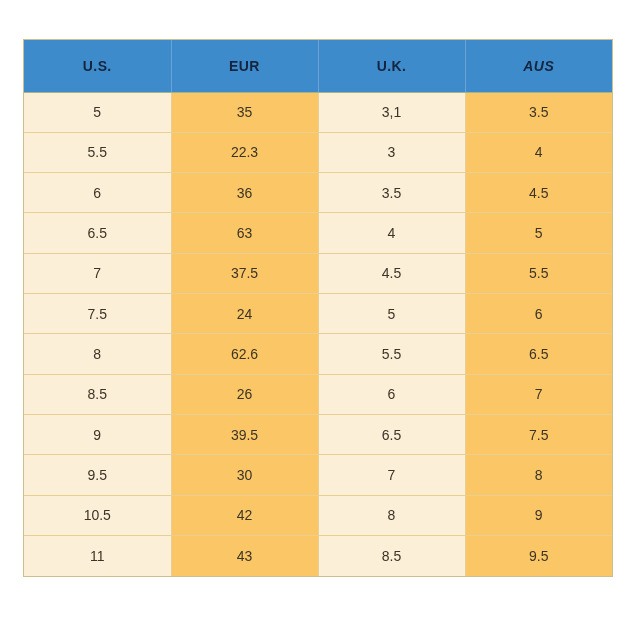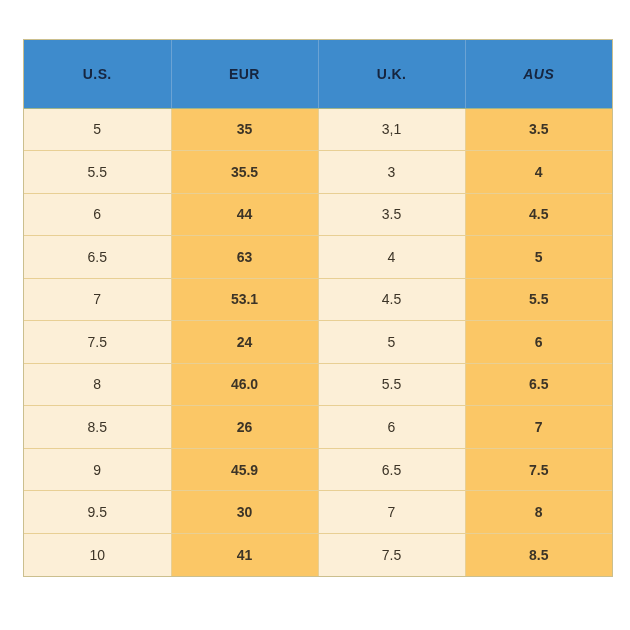--- a/index.html
+++ b/index.html
@@ -34,21 +34,21 @@
 
   table.size-table th,
   table.size-table td {
     text-align: center;
     vertical-align: middle;
     padding: 0;
   }
 
   
   thead tr {
-    height: 68px;
+    height: 52px;
   }
   thead th {
     background: #3e8bcc;
     color: #16253f;
     font-size: 14px;
     font-weight: bold;
     letter-spacing: 0.4px;
     border-right: 1px solid #6ba3d4;
     border-bottom: 1px solid #9fb48a;
   }
@@ -73,21 +73,20 @@
   tbody td:last-child {
     border-right: none;
   }
 
   
   tbody td.col-light {
     background: #fcefd7;
   }
   tbody td.col-dark {
     background: #fbc766;
-    font-weight: bold;
   }
 </style>
 </head>
 <body>
 
 <div id="size-chart-wrapper">
   <table class="size-table">
     <thead>
       <tr>
           <th>U.S.</th>
@@ -98,73 +97,79 @@
     </thead>
     <tbody>
         <tr>
           <td class="col-light">5</td>
           <td class="col-dark">35</td>
           <td class="col-light">3,1</td>
           <td class="col-dark">3.5</td>
         </tr>
         <tr>
           <td class="col-light">5.5</td>
-          <td class="col-dark">35.5</td>
+          <td class="col-dark">22.3</td>
           <td class="col-light">3</td>
           <td class="col-dark">4</td>
         </tr>
         <tr>
           <td class="col-light">6</td>
-          <td class="col-dark">44</td>
+          <td class="col-dark">36</td>
           <td class="col-light">3.5</td>
           <td class="col-dark">4.5</td>
         </tr>
         <tr>
           <td class="col-light">6.5</td>
           <td class="col-dark">63</td>
           <td class="col-light">4</td>
           <td class="col-dark">5</td>
         </tr>
         <tr>
           <td class="col-light">7</td>
-          <td class="col-dark">53.1</td>
+          <td class="col-dark">37.5</td>
           <td class="col-light">4.5</td>
           <td class="col-dark">5.5</td>
         </tr>
         <tr>
           <td class="col-light">7.5</td>
           <td class="col-dark">24</td>
           <td class="col-light">5</td>
           <td class="col-dark">6</td>
         </tr>
         <tr>
           <td class="col-light">8</td>
-          <td class="col-dark">46.0</td>
+          <td class="col-dark">62.6</td>
           <td class="col-light">5.5</td>
           <td class="col-dark">6.5</td>
         </tr>
         <tr>
           <td class="col-light">8.5</td>
           <td class="col-dark">26</td>
           <td class="col-light">6</td>
           <td class="col-dark">7</td>
         </tr>
         <tr>
           <td class="col-light">9</td>
-          <td class="col-dark">45.9</td>
+          <td class="col-dark">39.5</td>
           <td class="col-light">6.5</td>
           <td class="col-dark">7.5</td>
         </tr>
         <tr>
           <td class="col-light">9.5</td>
           <td class="col-dark">30</td>
           <td class="col-light">7</td>
           <td class="col-dark">8</td>
         </tr>
         <tr>
-          <td class="col-light">10</td>
-          <td class="col-dark">41</td>
-          <td class="col-light">7.5</td>
-          <td class="col-dark">8.5</td>
+          <td class="col-light">10.5</td>
+          <td class="col-dark">42</td>
+          <td class="col-light">8</td>
+          <td class="col-dark">9</td>
+        </tr>
+        <tr>
+          <td class="col-light">11</td>
+          <td class="col-dark">43</td>
+          <td class="col-light">8.5</td>
+          <td class="col-dark">9.5</td>
         </tr>
       </tbody>
   </table>
 </div>
 
 </body></html>

